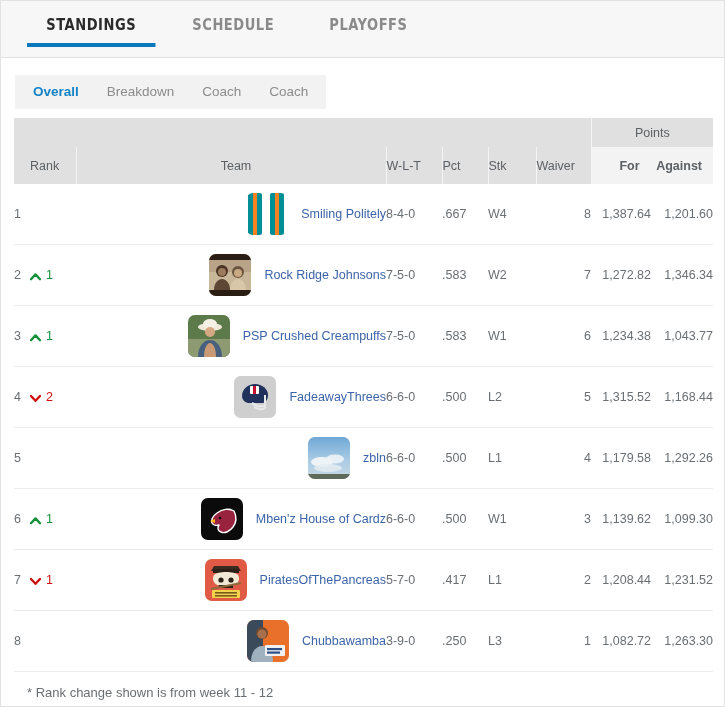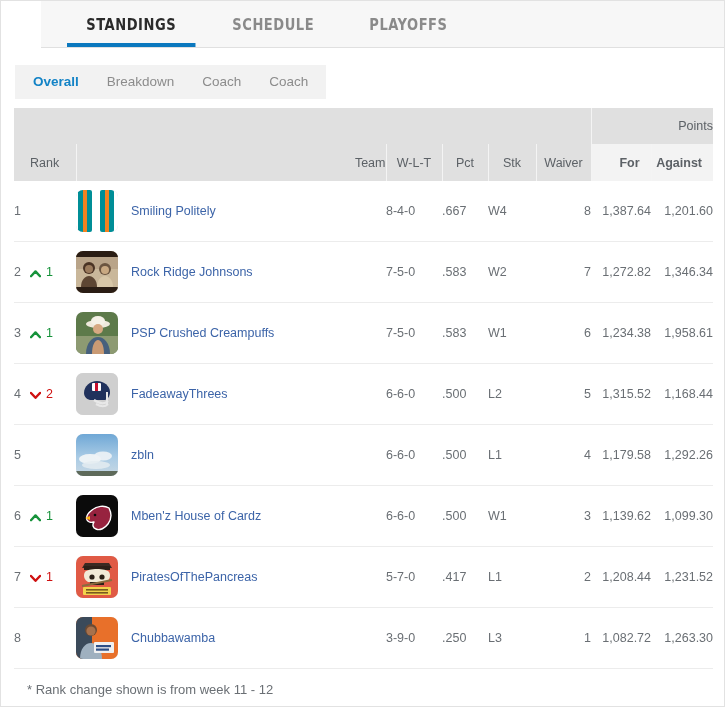--- a/index.html
+++ b/index.html
@@ -21,28 +21,27 @@
     height: 707px;
     box-sizing: border-box;
     background: #ffffff;
     border: 1px solid #e2e2e2;
     overflow: hidden;
   }
 
   
   .main-tabs {
     position: relative;
-    height: 47px;
+    height: 57px;
     background: #f7f7f7;
     border-bottom: 1px solid #e0e0e0;
     display: flex;
     align-items: flex-start;
     padding-left: 26px;
     box-sizing: border-box;
-    margin-left: 40px;
   }
   .main-tab {
     position: relative;
     height: 46px;
     display: flex;
     align-items: center;
     padding: 0 22px;
     font-family: "Liberation Sans Narrow", "DejaVu Sans Condensed", "Liberation Sans", sans-serif;
     font-size: 16.5px;
     font-weight: bold;
@@ -104,42 +103,42 @@
   }
   table.standings th,
   table.standings td {
     padding: 0;
     font-weight: normal;
   }
 
   thead td.spacer-cell,
   thead th.grp {
     background: #e0e0e0;
-    height: 36px;
+    height: 29px;
     font-size: 12.5px;
     color: #5c6166;
-    text-align: right;
+    text-align: center;
     vertical-align: middle;
   }
   thead th.hdr {
     background: #e0e0e0;
     height: 37px;
     font-size: 12.5px;
     color: #5c6166;
     vertical-align: middle;
     border-left: 1px solid #f4f4f4;
   }
   thead th.hdr.light {
     background: #f3f3f3;
     font-weight: bold;
   }
   thead td.spacer-cell.nob { border: 0; }
   thead th.hdr.rank { text-align: left; padding-left: 16px; border-left: 0; }
-  thead th.hdr.team { text-align: right; padding-left: 10px; }
-  thead th.hdr.center { text-align: center; }
+  thead th.hdr.team { text-align: center; padding-left: 10px; }
+  thead th.hdr.center { text-align: left; }
   thead th.hdr.right { text-align: right; padding-right: 11px; }
   thead th.grp-sep { border-left: 1px solid #f4f4f4; }
 
   tbody tr { border-bottom: 1px solid #ececec; }
   tbody td {
     height: 60px;
     font-size: 12.5px;
     color: #6a6f74;
     vertical-align: middle;
   }
@@ -172,20 +171,21 @@
     font-size: 12.5px;
     vertical-align: middle;
   }
   .up .delta-val { color: #16923a; }
   .down .delta-val { color: #cf1111; }
 
   .team-cell { padding-left: 8px; }
   .team-inner {
     display: flex;
     align-items: center;
+    justify-content: flex-end;
   }
   .avatar {
     width: 42px;
     height: 42px;
     border-radius: 7px;
     flex: 0 0 42px;
     overflow: hidden;
     position: relative;
     background: #ddd;
   }
@@ -334,21 +334,21 @@
                   </svg>
                 </span>
                 <span class="team-name">PSP Crushed Creampuffs</span>
               </div>
             </td>
             <td class="c">7-5-0</td>
             <td class="c">.583</td>
             <td class="c">W1</td>
             <td class="r">6</td>
             <td class="r">1,234.38</td>
-            <td class="r">1,958.61</td>
+            <td class="r">1,043.77</td>
           </tr>
           <tr>
             <td class="rank-cell"><span class="rank-num">4</span><span class="rank-delta down"><span class="chev"><svg viewBox="0 0 11 9" width="11" height="9">
                     <path d="M1 2L5.5 6.8 10 2" stroke="#cf1111" stroke-width="2.4" fill="none" stroke-linecap="round" stroke-linejoin="round"></path>
                   </svg></span><span class="delta-val">2</span></span></td>
             <td class="team-cell">
               <div class="team-inner">
                 <span class="avatar">
                   <svg class="av-svg" viewBox="0 0 42 42">
                     <rect width="42" height="42" fill="#cfcfcf"></rect>

